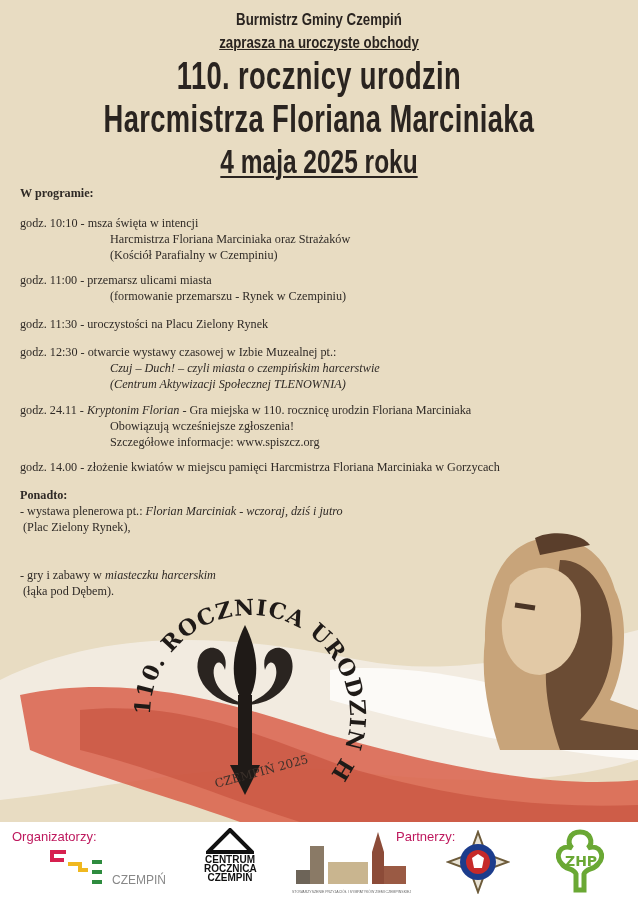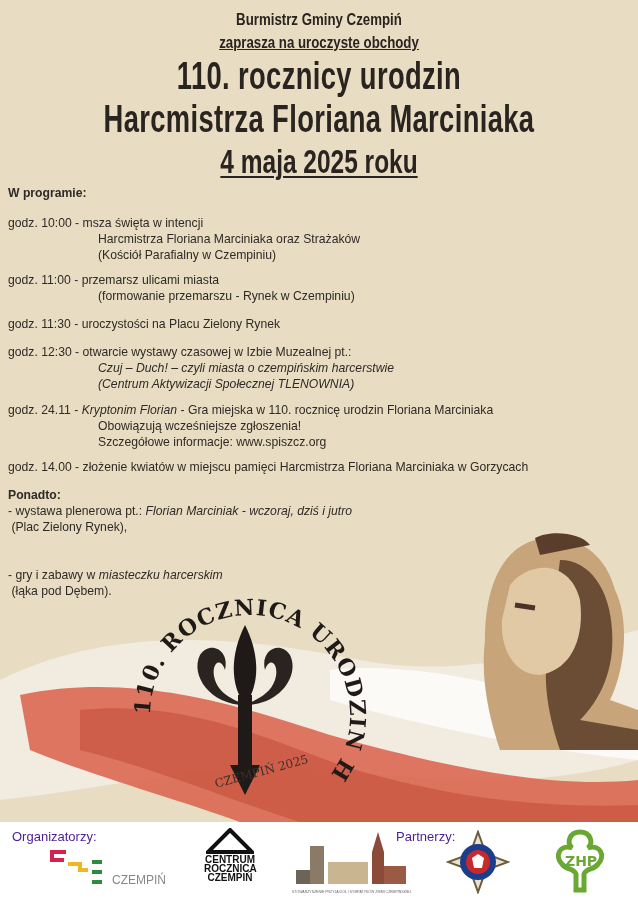--- a/index.html
+++ b/index.html
@@ -6,26 +6,26 @@
   body { width:638px; height:900px; overflow:hidden; background:#fff; font-family:"DejaVu Serif", serif; }
   .poster { position:relative; width:638px; height:822px; background:#e8dcc2; overflow:hidden; }
   .hdr { position:absolute; left:0; width:638px; text-align:center; color:#2a2420; font-family:"Liberation Sans Narrow","Liberation Sans", sans-serif; font-weight:bold; }
   .h1 { top:10px; font-size:17px; transform:scaleX(0.78); }
   .h2 { top:33px; font-size:17px; transform:scaleX(0.78); }
   .h2 span { text-decoration:underline; }
   .h3 { top:55px; font-size:38px; transform:scaleX(0.72); letter-spacing:0.5px; }
   .h4 { top:98px; font-size:38px; transform:scaleX(0.72); letter-spacing:0.5px; }
   .h5 { top:142px; font-size:34px; transform:scaleX(0.72); }
   .h5 span { text-decoration:underline; text-decoration-thickness:2px; text-underline-offset:3px; }
-  .body-text { position:absolute; left:8px; color:#2f2a26; font-size:12.2px; line-height:16px; font-family:Liberation Sans, sans-serif; white-space:nowrap; }
+  .body-text { position:absolute; left:20px; color:#2f2a26; font-size:12.2px; line-height:16px; font-family:Liberation Serif, serif; white-space:nowrap; }
   .body-text .ind { padding-left:90px; display:block; }
   .b { font-weight:bold; }
   .i { font-style:italic; }
   .footer { position:absolute; top:822px; left:0; width:638px; height:78px; background:#fff; }
-  .ftxt { position:absolute; font-family:"Liberation Sans", sans-serif; font-size:13px; color:#4c1d95; }
+  .ftxt { position:absolute; font-family:"Liberation Sans", sans-serif; font-size:13px; color:#be185d; }
 </style>
 </head>
 <body>
 
 <div class="poster">
 
   <svg style="position:absolute;left:0;top:560px" width="638" height="262" viewBox="0 0 638 262">
     <path d="M0 120 C120 60 260 80 360 100 C460 120 560 90 638 70 L638 200 C540 230 430 220 330 210 C220 200 100 230 0 240 Z" fill="#f4efe7" opacity="0.8"></path>
     <path d="M20 135 C140 110 250 150 330 175 C420 200 540 230 638 220 L638 262 L240 262 C180 240 90 215 30 190 Z" fill="#d9604a" opacity="0.85"></path>
     <path d="M80 150 C180 140 260 175 340 205 C420 230 520 250 638 245 L638 262 L300 262 C230 240 160 210 80 190 Z" fill="#c44f3b" opacity="0.6"></path>
@@ -57,21 +57,21 @@
 
   <div class="hdr h1">Burmistrz Gminy Czempiń</div>
   <div class="hdr h2"><span>zaprasza na uroczyste obchody</span></div>
   <div class="hdr h3">110. rocznicy urodzin</div>
   <div class="hdr h4">Harcmistrza Floriana Marciniaka</div>
   <div class="hdr h5"><span>4 maja 2025 roku</span></div>
 
   <div class="body-text b" style="top:185px">W programie:</div>
 
   <div class="body-text" style="top:215px">
-    <span>godz. 10:00 - </span><span>msza święta w intencji</span>
+    <span>godz. 10:10 - </span><span>msza święta w intencji</span>
     <span class="ind">Harcmistrza Floriana Marciniaka oraz Strażaków</span>
     <span class="ind">(Kościół Parafialny w Czempiniu)</span>
   </div>
   <div class="body-text" style="top:272px">
     <span>godz. 11:00 - </span><span>przemarsz ulicami miasta</span>
     <span class="ind">(formowanie przemarszu - Rynek w Czempiniu)</span>
   </div>
   <div class="body-text" style="top:316px">
     <span>godz. 11:30 - </span><span>uroczystości na Placu Zielony Rynek</span>
   </div>

